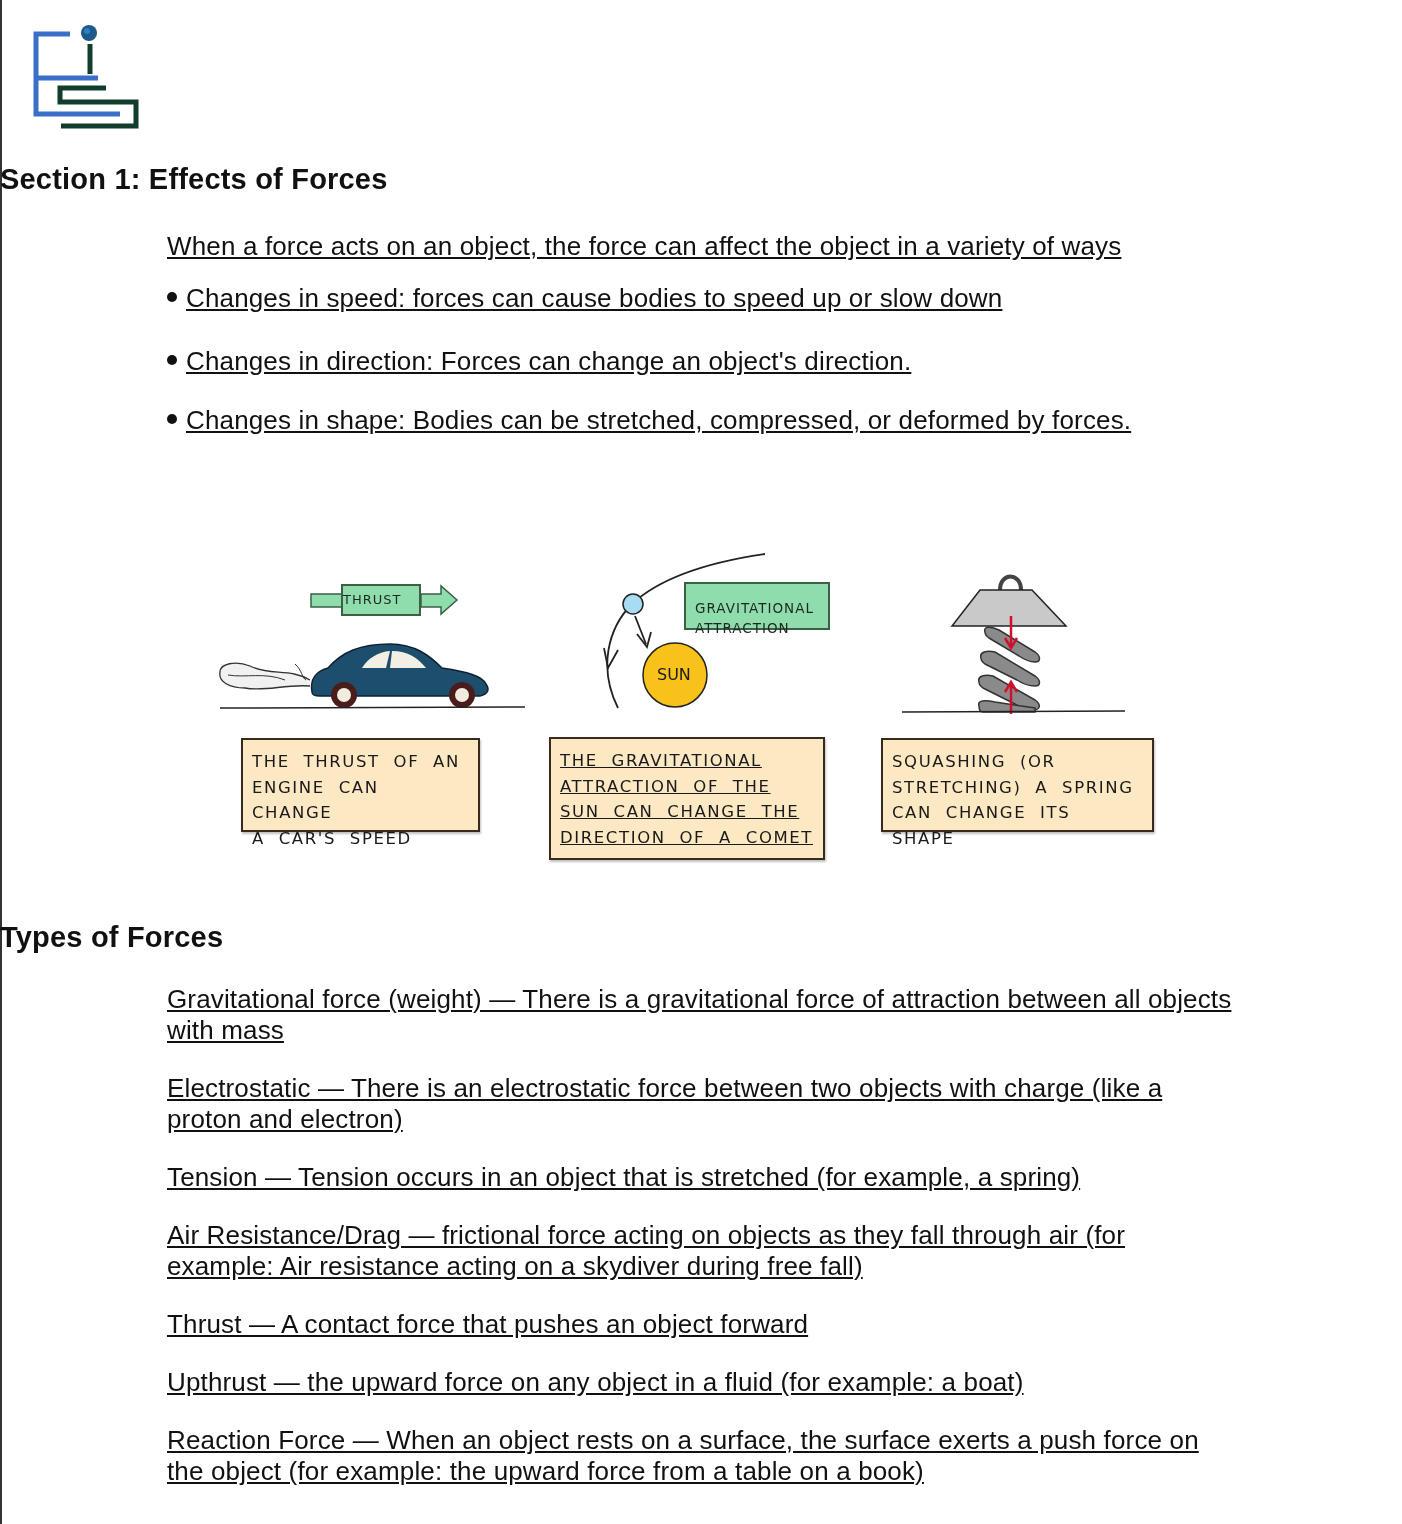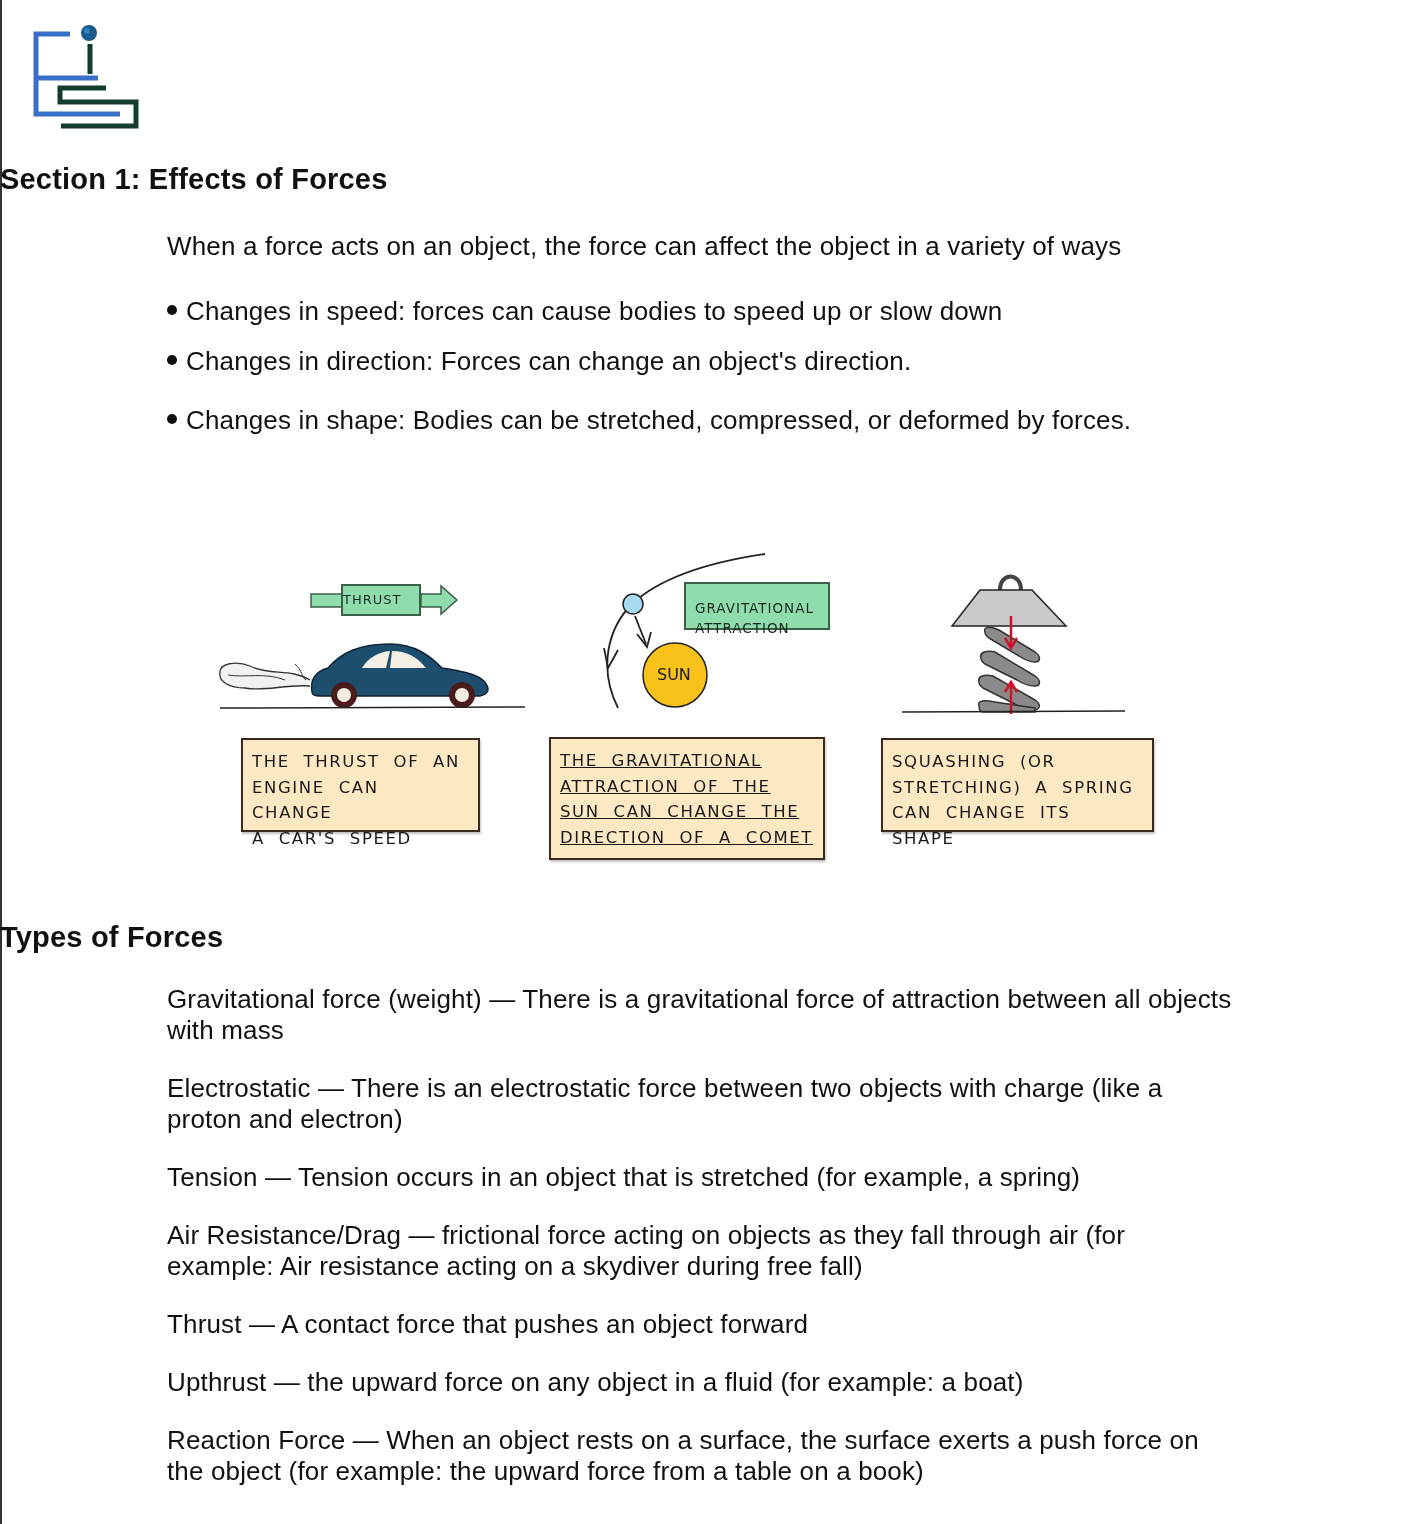--- a/index.html
+++ b/index.html
@@ -10,21 +10,21 @@
   .left-rule { position: absolute; left: 0; top: 0; width: 2px; height: 1524px; background: #333333; }
   .logo { position: absolute; left: 30px; top: 22px; width: 115px; height: 112px; }
   .title {
     position: absolute; left: 0; width: 1312px; text-align: left;
     font-weight: bold; font-size: 29px; letter-spacing: 0.2px;
   }
   .title.t1 { top: 163px; }
   .title.t2 { top: 921px; left: 0; width: 1322px; }
   .para {
     position: absolute; left: 167px; width: 1090px;
-    font-size: 26px; line-height: 31px; letter-spacing: 0.15px;
+    font-size: 26px; line-height: 31px; letter-spacing: 0.15px; text-decoration: underline;
   }
   .bullet-dot { display: inline-block; width: 10px; height: 10px; border-radius: 50%; background: #111; margin-right: 9px; vertical-align: middle; position: relative; top: -3px; }
   .diagram { position: absolute; }
   .caption {
     position: absolute; background: #fde8c4; border: 2px solid #3a2a1e;
     box-shadow: 1px 2px 2px rgba(0,0,0,0.25);
     font-family: "DejaVu Sans", sans-serif; font-size: 16.5px; line-height: 25.5px;
     letter-spacing: 1.6px; word-spacing: 7px; color: #1a1a1a;
     padding: 9px 8px 13px 9px; box-sizing: border-box; white-space: pre-line;
   }
@@ -48,21 +48,21 @@
     <line x1="6" y1="56" x2="68" y2="56" stroke="#3a6fc8" stroke-width="5"></line>
     <line x1="60" y1="22" x2="60" y2="52" stroke="#123c2b" stroke-width="5"></line>
     <circle cx="59" cy="11" r="8" fill="#1b5a8a"></circle>
     <circle cx="57" cy="9" r="3" fill="#2f7fbf"></circle>
     <path d="M76 66 H30 V80 H106 V104 H31" fill="none" stroke="#123c2b" stroke-width="5"></path>
   </svg>
 </div>
 
 <div class="title t1">Section 1:  Effects of Forces</div>
 <div class="para" style="top:231px;">When a force acts on an object, the force can affect the object in a variety of ways</div>
-<div class="para" style="top:296px;"><span class="bullet-dot"></span><span>Changes in speed: forces can cause bodies to speed up or slow down</span></div>
+<div class="para" style="top:283px;"><span class="bullet-dot"></span><span>Changes in speed: forces can cause bodies to speed up or slow down</span></div>
 <div class="para" style="top:346px;"><span class="bullet-dot"></span><span>Changes in direction: Forces can change an object's direction.</span></div>
 <div class="para" style="top:405px; width:1000px;"><span class="bullet-dot"></span><span>Changes in shape: Bodies can be stretched, compressed, or deformed by forces.</span></div>
 
 <div class="diagram" style="left:210px; top:580px; width:320px; height:135px;">
   <svg width="320" height="135" viewBox="0 0 320 135">
 
     <rect x="101" y="14" width="32" height="13" fill="#8fdcac" stroke="#3b5f47" stroke-width="1.5"></rect>
     <path d="M211 14 H231 V6 L247 20 L231 34 V27 H211 Z" fill="#8fdcac" stroke="#3b5f47" stroke-width="1.5"></path>
 
     <path d="M100 100 C80 88 60 96 40 86 C25 80 10 84 10 92 C8 102 20 108 35 108 C55 112 75 104 100 106" fill="#f1f1f1" stroke="#333" stroke-width="1.3"></path>

